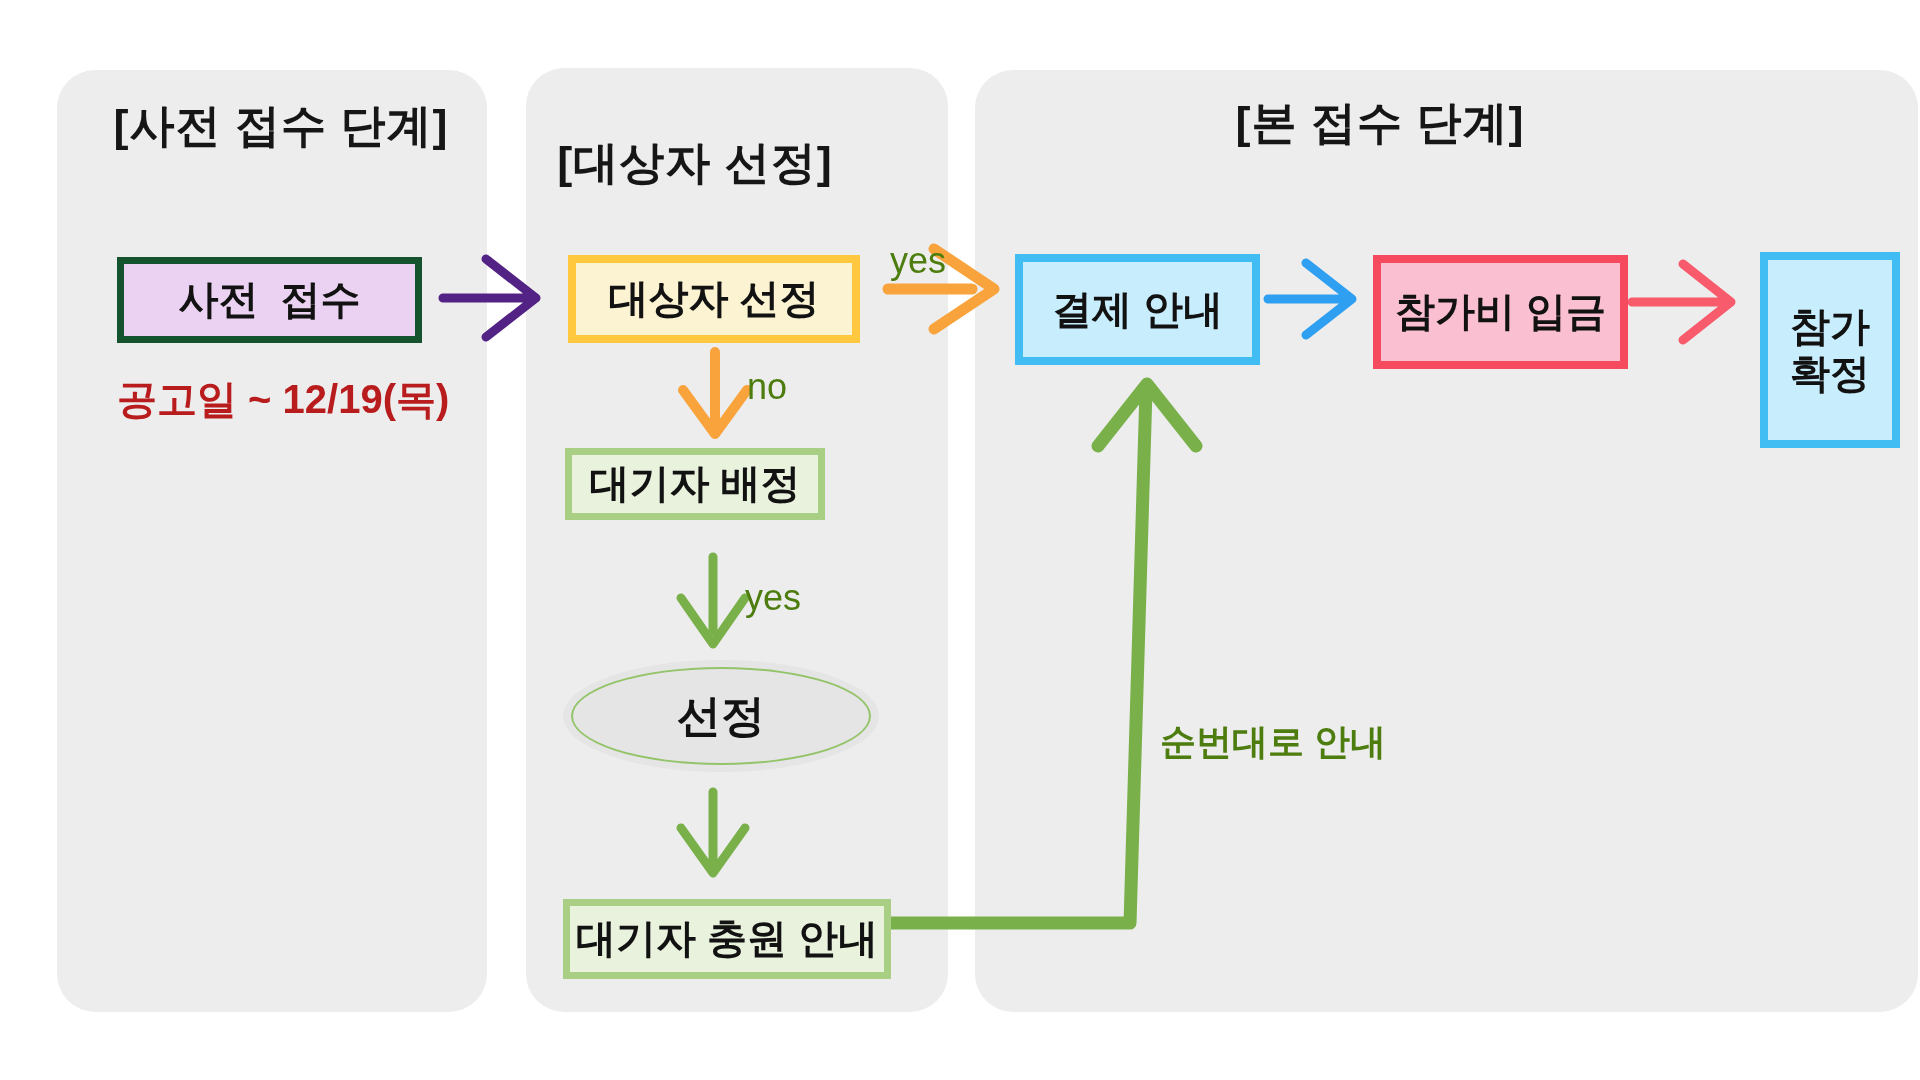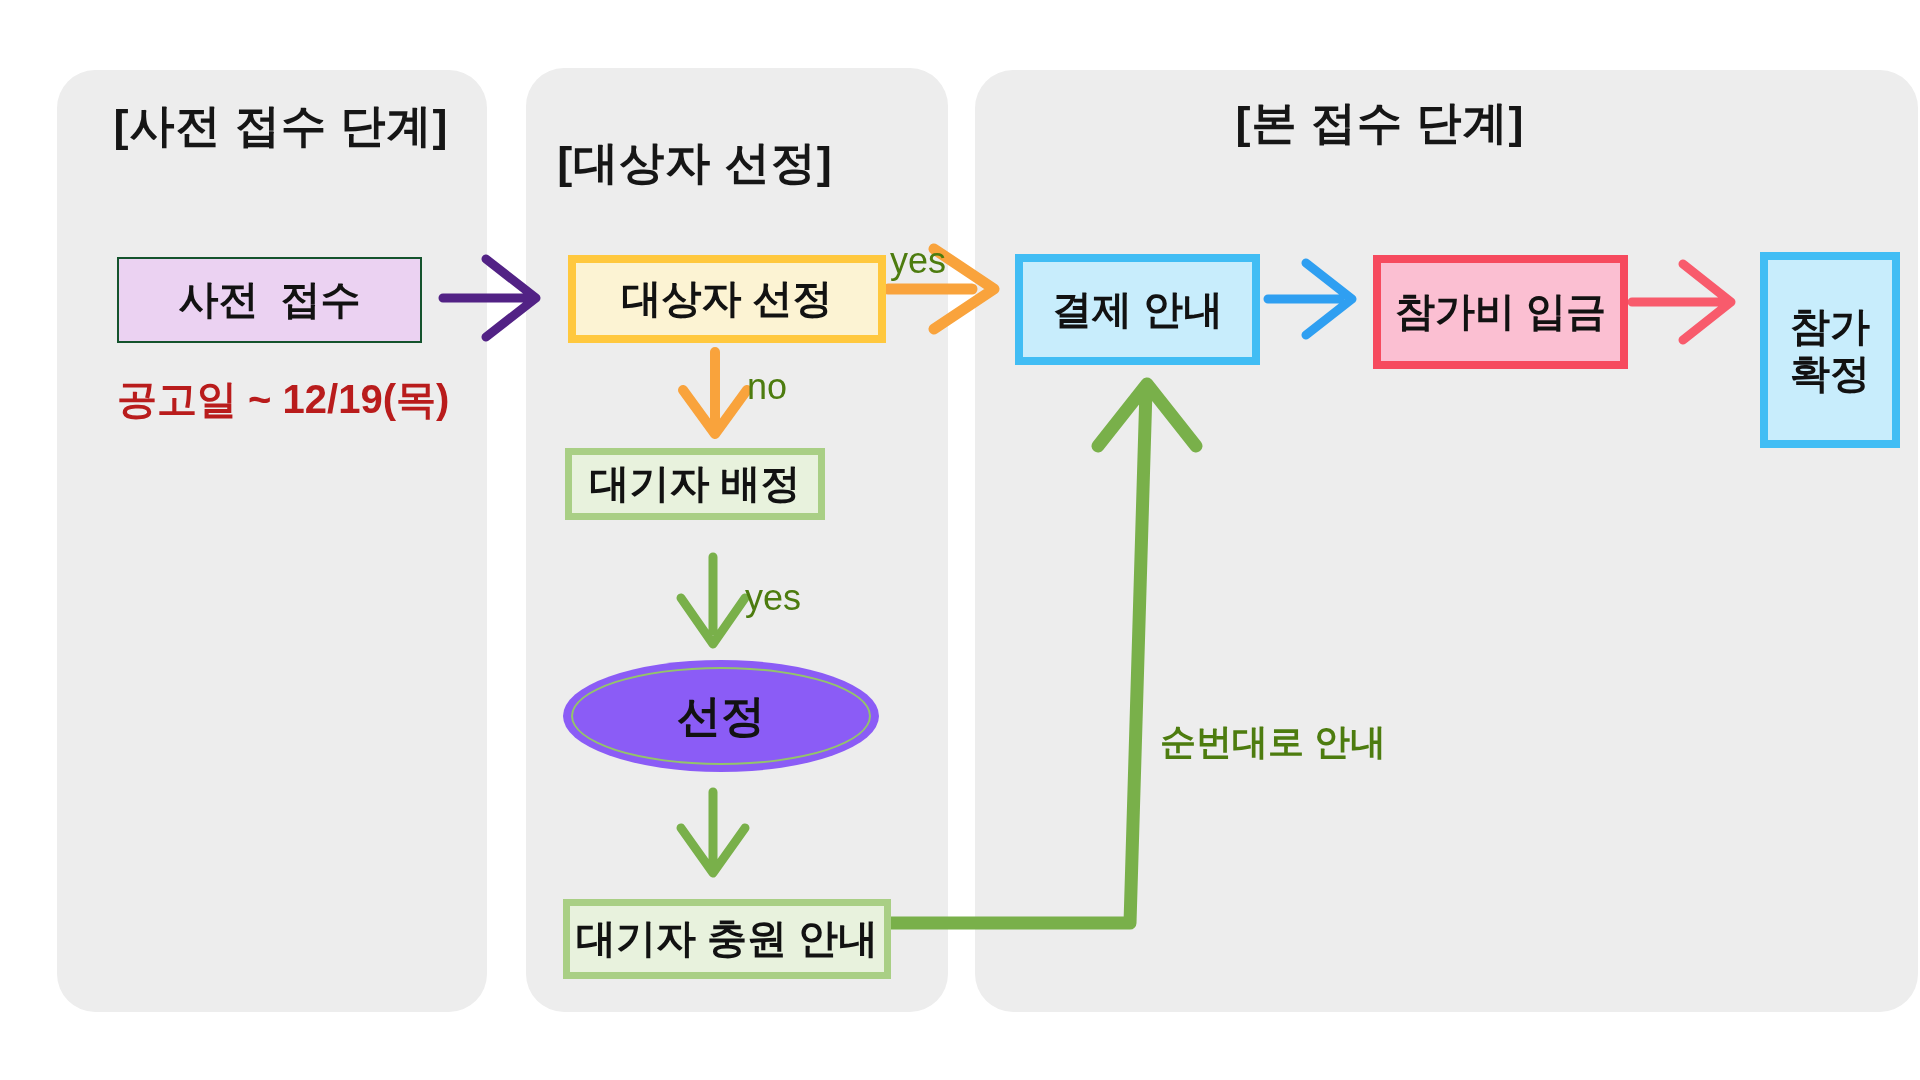--- a/index.html
+++ b/index.html
@@ -14,27 +14,27 @@
     position:absolute;transform:translateX(-50%);
     font-size:45px;font-weight:600;letter-spacing:1px;
     white-space:nowrap;color:#161616;
   }
   .node{
     position:absolute;box-sizing:border-box;
     display:flex;align-items:center;justify-content:center;
     font-size:40px;font-weight:700;color:#121212;
     white-space:pre;text-align:center;line-height:1.18;
   }
-  .node-purple{border:2px solid #14532d;background:#EBD2F2;}
+  .node-purple{border:7px solid #14532d;background:#EBD2F2;}
   .node-yellow{border:8px solid #FFC83E;background:#FCF3D3;}
   .node-green {border:7px solid #A9CF85;background:#E8F2DD;}
   .node-blue  {border:8px solid #41BDF4;background:#C8EDFC;}
   .node-pink  {border:8px solid #F64A5E;background:#FBBFD2;}
   .ellipse{
-    position:absolute;border-radius:50%;background:#8b5cf6;
+    position:absolute;border-radius:50%;background:#e5e5e5;
     display:flex;align-items:center;justify-content:center;
     font-size:44px;font-weight:700;color:#121212;
   }
   .ellipse-ring{
     position:absolute;left:8px;top:7px;right:8px;bottom:7px;
     border:2px solid #94C46A;border-radius:50%;
   }
   .ellipse-label{position:relative;}
   .caption{
     position:absolute;font-size:40px;font-weight:700;
@@ -65,21 +65,21 @@
   <path d="M713,557 V631 M681,598 L713,644 L745,598" stroke="#79B04A" stroke-width="9"></path>
   <path d="M713,792 V861 M681,828 L713,873 L745,828" stroke="#79B04A" stroke-width="9"></path>
   <path d="M890,923 L1130,923 L1146,390 M1098,446 L1147,384 L1196,446" stroke="#79B04A" stroke-width="13"></path>
   <path d="M1268,299 H1340 M1306,263 L1352,299 L1306,335" stroke="#2F9FF1" stroke-width="9"></path>
   <path d="M1632,302 H1720 M1683,264 L1731,302 L1683,340" stroke="#F85B6C" stroke-width="9"></path>
 </svg>
 
 <div class="node node-purple" style="left:117px;top:257px;width:305px;height:86px;">사전  접수</div>
 <div class="caption" style="left:117px;top:372px;">공고일 ~ 12/19(목)</div>
 
-<div class="node node-yellow" style="left:568px;top:255px;width:318px;height:88px;">대상자 선정</div>
+<div class="node node-yellow" style="left:568px;top:255px;width:292px;height:88px;">대상자 선정</div>
 <div class="node node-green" style="left:565px;top:448px;width:260px;height:72px;">대기자 배정</div>
 <div class="ellipse" style="left:563px;top:660px;width:316px;height:112px;">
   <div class="ellipse-ring"></div>
   <div class="ellipse-label">선정</div>
 </div>
 <div class="node node-green" style="left:563px;top:899px;width:328px;height:80px;">대기자 충원 안내</div>
 
 <div class="node node-blue" style="left:1015px;top:254px;width:245px;height:111px;">결제 안내</div>
 <div class="node node-pink" style="left:1373px;top:255px;width:255px;height:114px;">참가비 입금</div>
 <div class="node node-blue" style="left:1760px;top:252px;width:140px;height:196px;">참가

